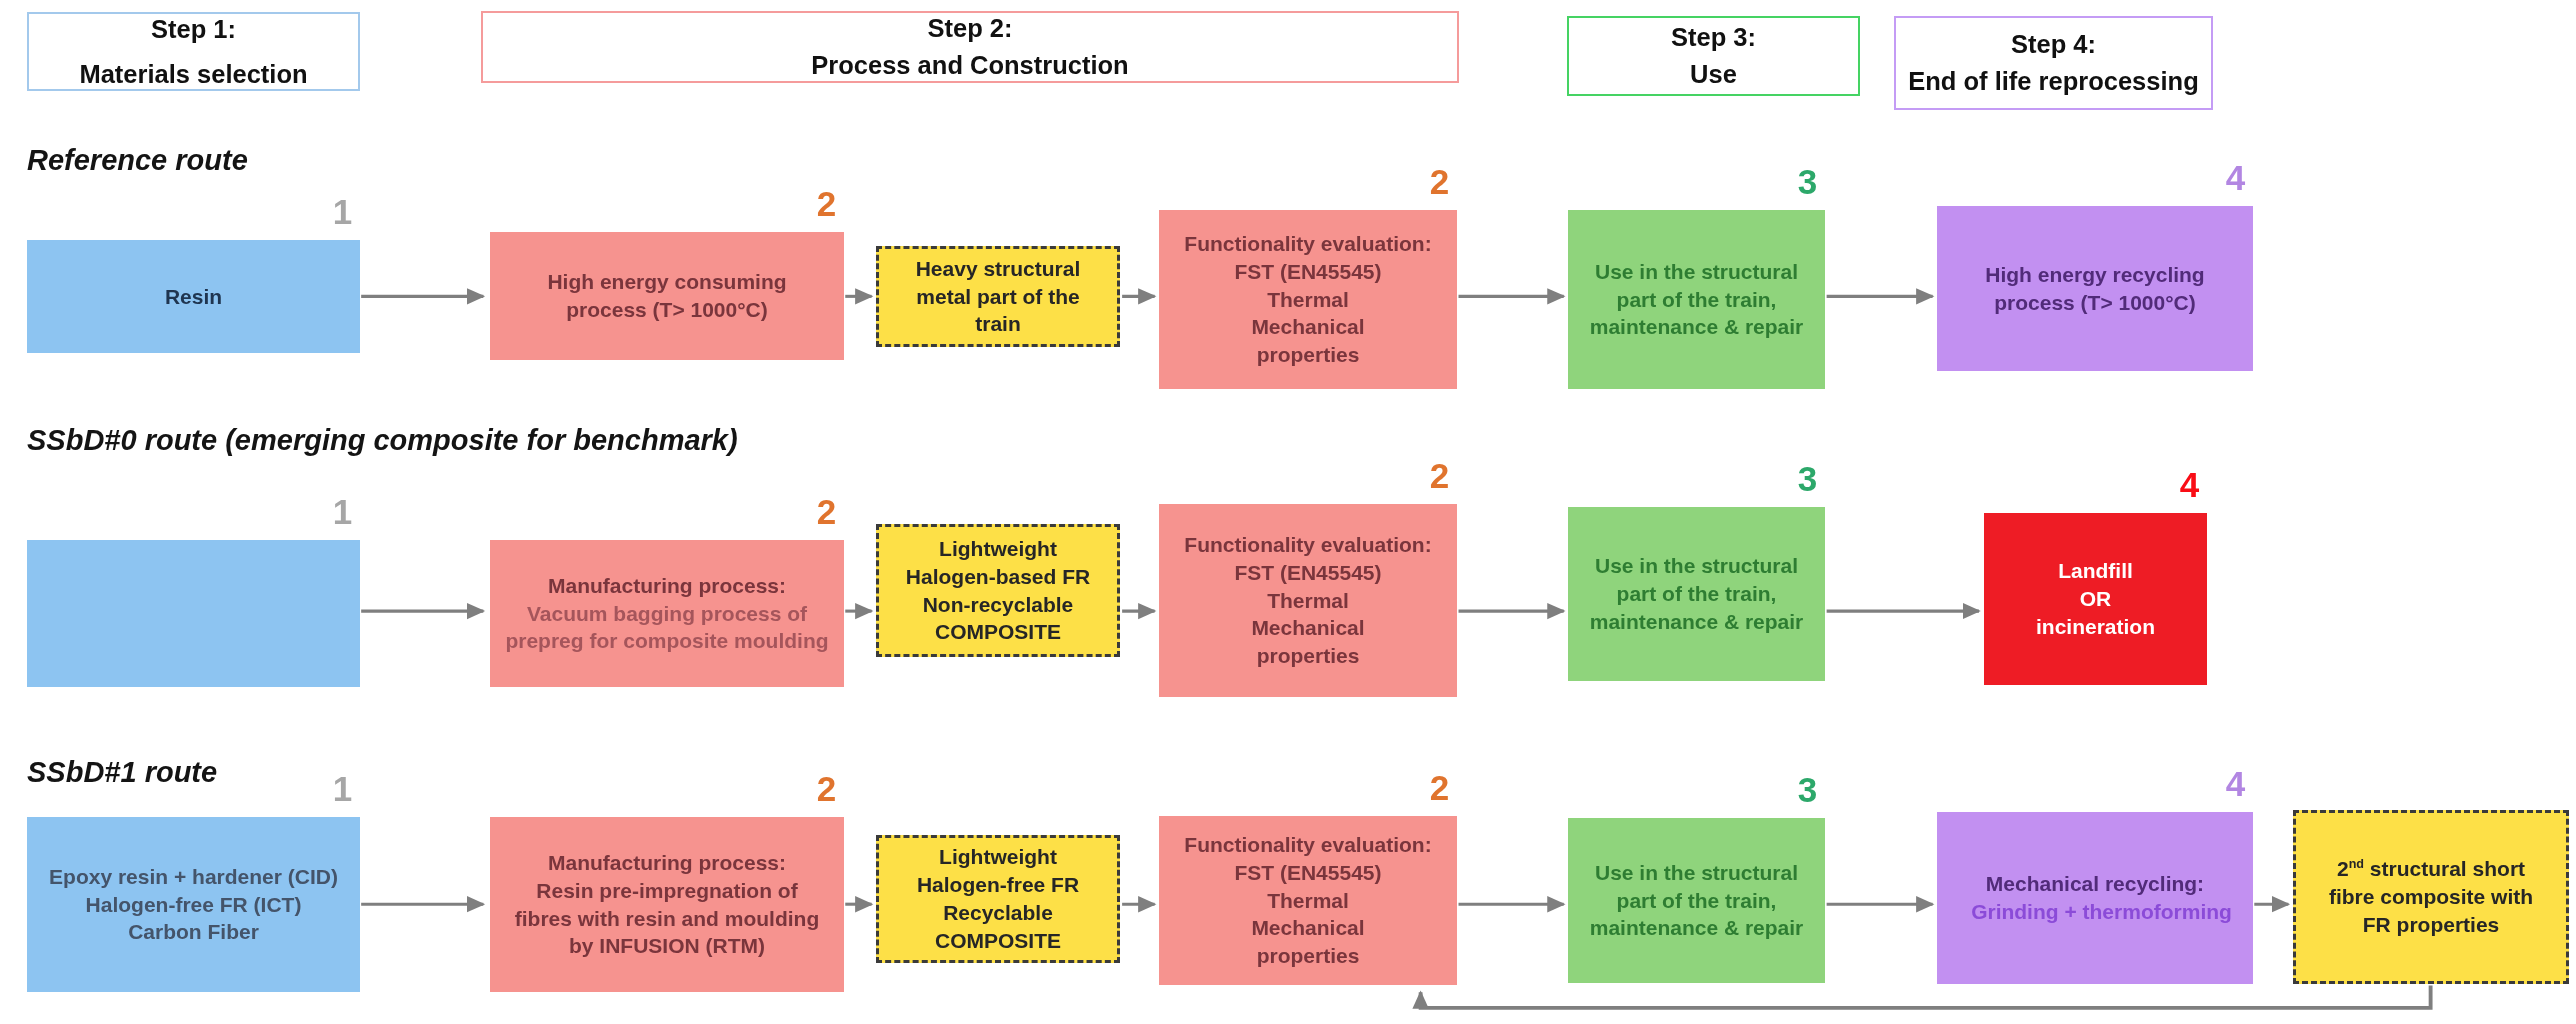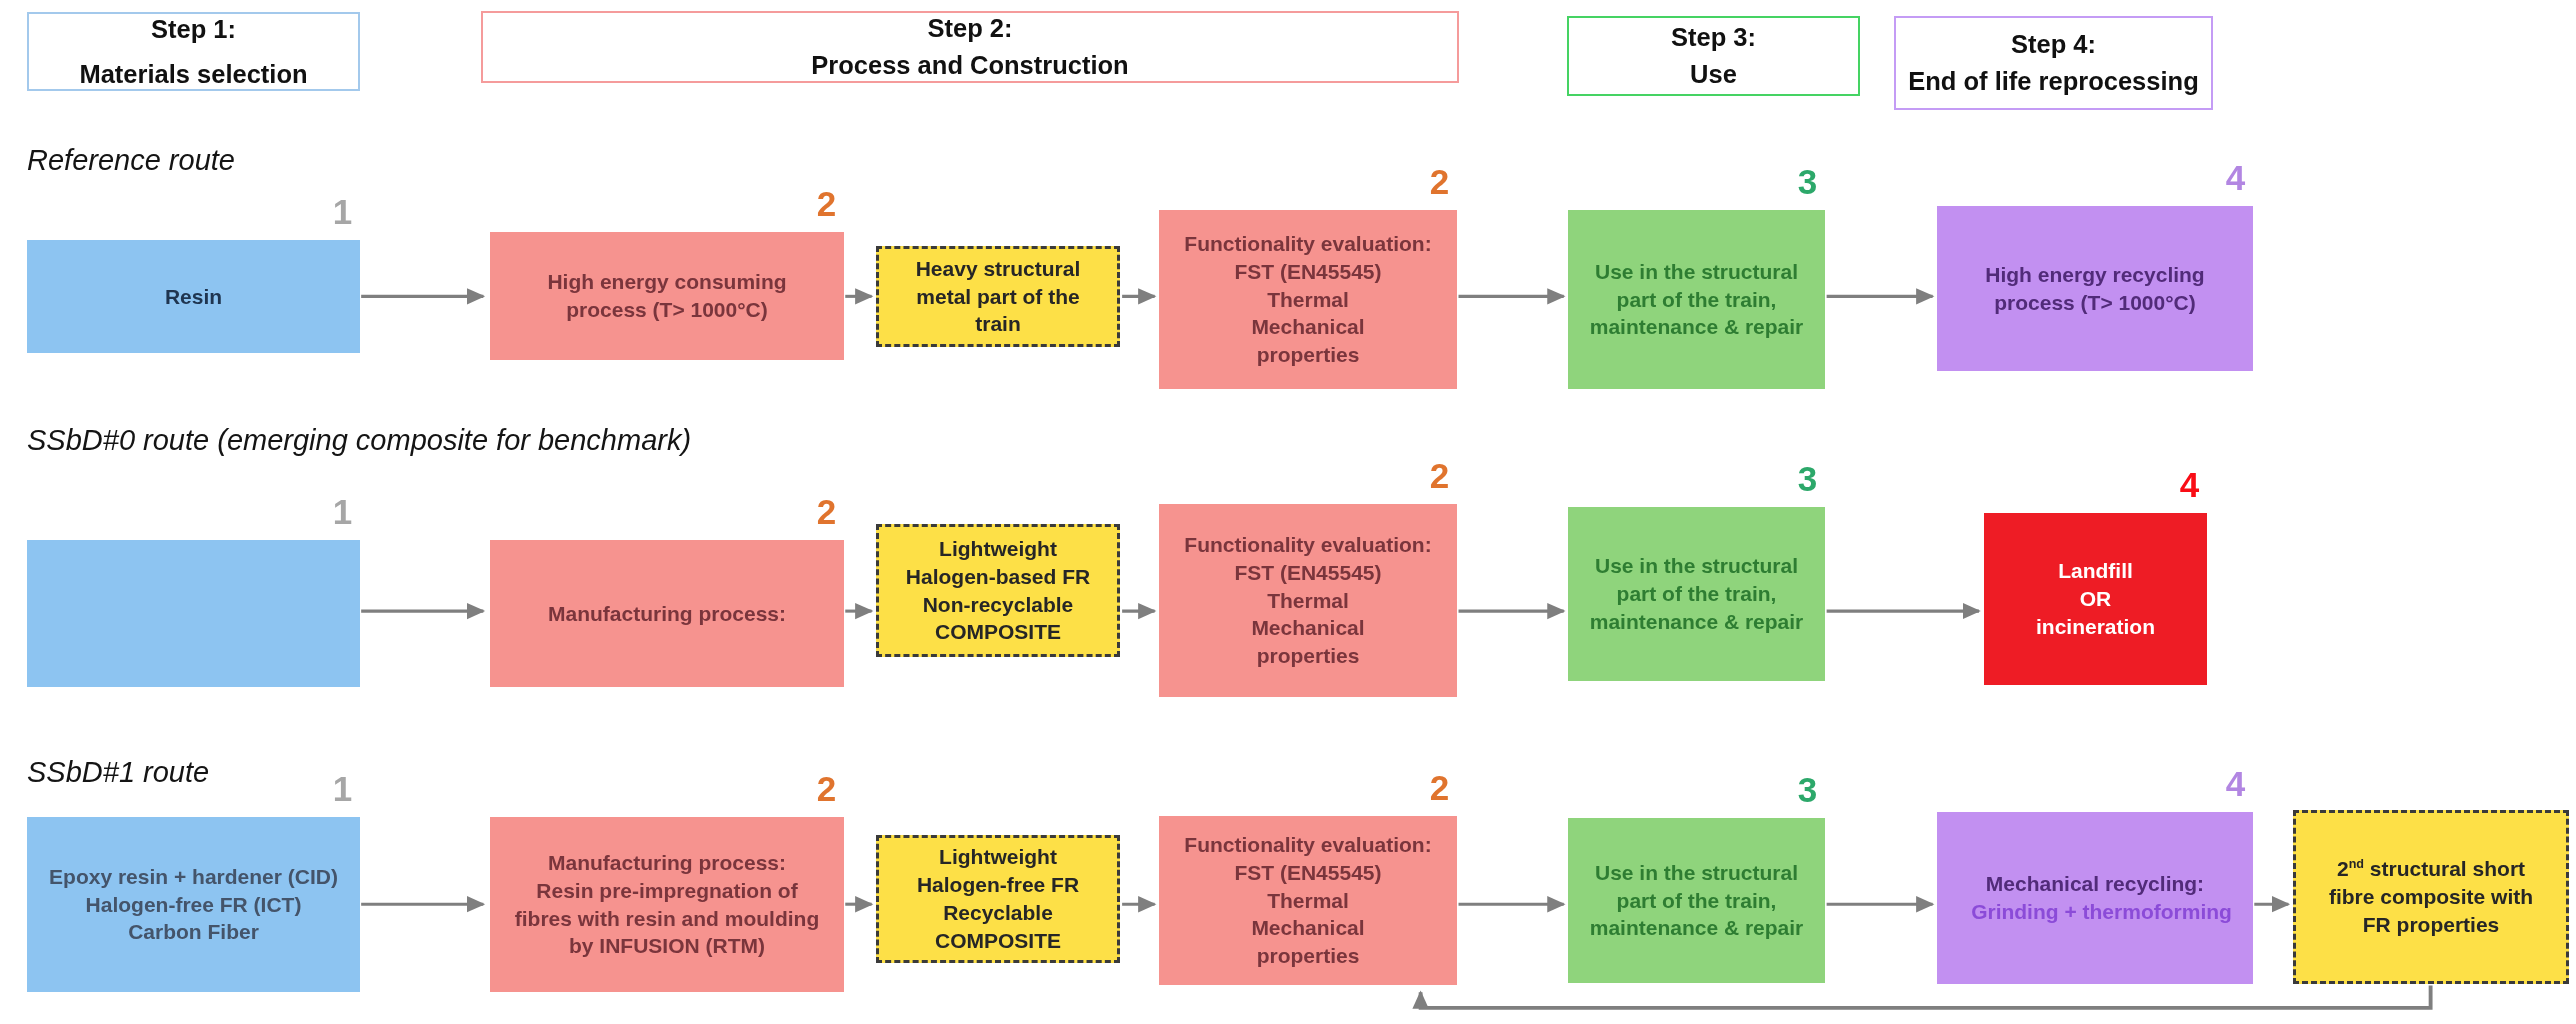--- a/index.html
+++ b/index.html
@@ -9,21 +9,21 @@
   
   .hdr{position:absolute;display:flex;flex-direction:column;justify-content:center;align-items:center;
        background:#ffffff;font-weight:bold;font-size:25.5px;line-height:1.45;color:#111;text-align:center;
        box-sizing:border-box;border:2.3px solid #999;}
   .hdr1{border-color:var(--hdr1_border);gap:8px;}
   .hdr2{border-color:var(--hdr2_border);}
   .hdr3{border-color:var(--hdr3_border);}
   .hdr4{border-color:var(--hdr4_border);}
 
   
-  .route-label{position:absolute;font-weight:normal;font-style:italic;font-size:29px;color:#141414;}
+  .route-label{position:absolute;font-weight:bold;font-style:italic;font-size:29px;color:#141414;}
 
   
   .box{position:absolute;display:flex;flex-direction:column;align-items:center;justify-content:center;
        text-align:center;white-space:pre-line;font-weight:bold;font-size:21px;line-height:1.33;
        padding:4.6px 7.7px;box-sizing:border-box;}
   .c-blue{background:var(--blue_box);}
   .c-pink{background:var(--pink_box);}
   .c-green{background:var(--green_box);color:var(--text_green);}
   .c-purple{background:var(--purple_box);}
   .c-red{background:var(--red_box);color:#ffffff;}
@@ -107,20 +107,22 @@
   </div>
 
   <div class="route-label" style="left:27px;top:424px">SSbD#0 route (emerging composite for benchmark)</div>
 
   <div class="box c-blue t-slate" style="left:27px;top:540px;width:333px;height:147px">
     <span class="num num-gray">1</span>
   </div>
   <div class="box c-pink" style="left:490px;top:540px;width:354px;height:147px">
     <span class="num num-orange">2</span>
     <span class="t-darkred">Manufacturing process:</span>
+    <span class="t-lightred">Vacuum bagging process of
+prepreg for composite moulding</span>
   </div>
   <div class="box dashed" style="left:876px;top:524px;width:244px;height:133px">
     <span>Lightweight
 Halogen-based FR
 Non-recyclable
 COMPOSITE</span>
   </div>
   <div class="box c-pink t-darkred" style="left:1159px;top:504px;width:298px;height:193px">
     <span class="num num-orange">2</span>
     <span>Functionality evaluation:

